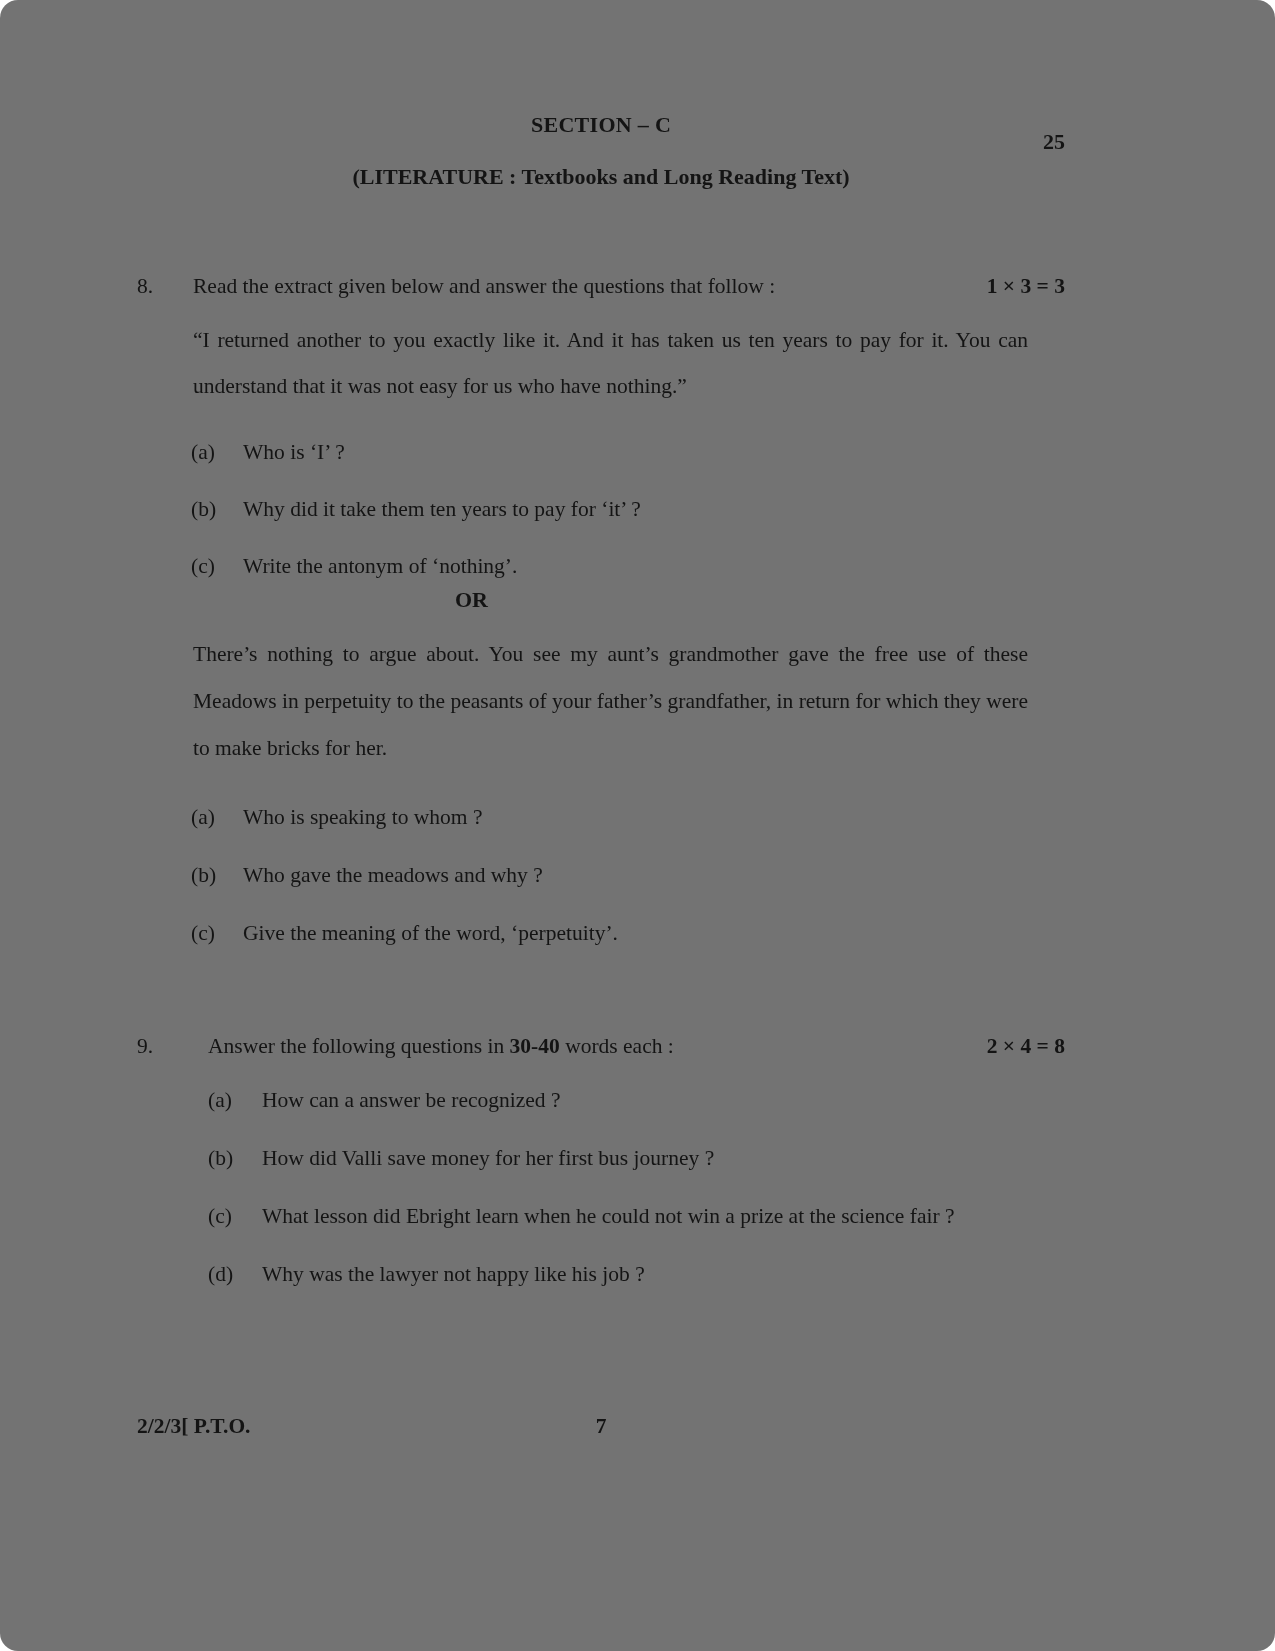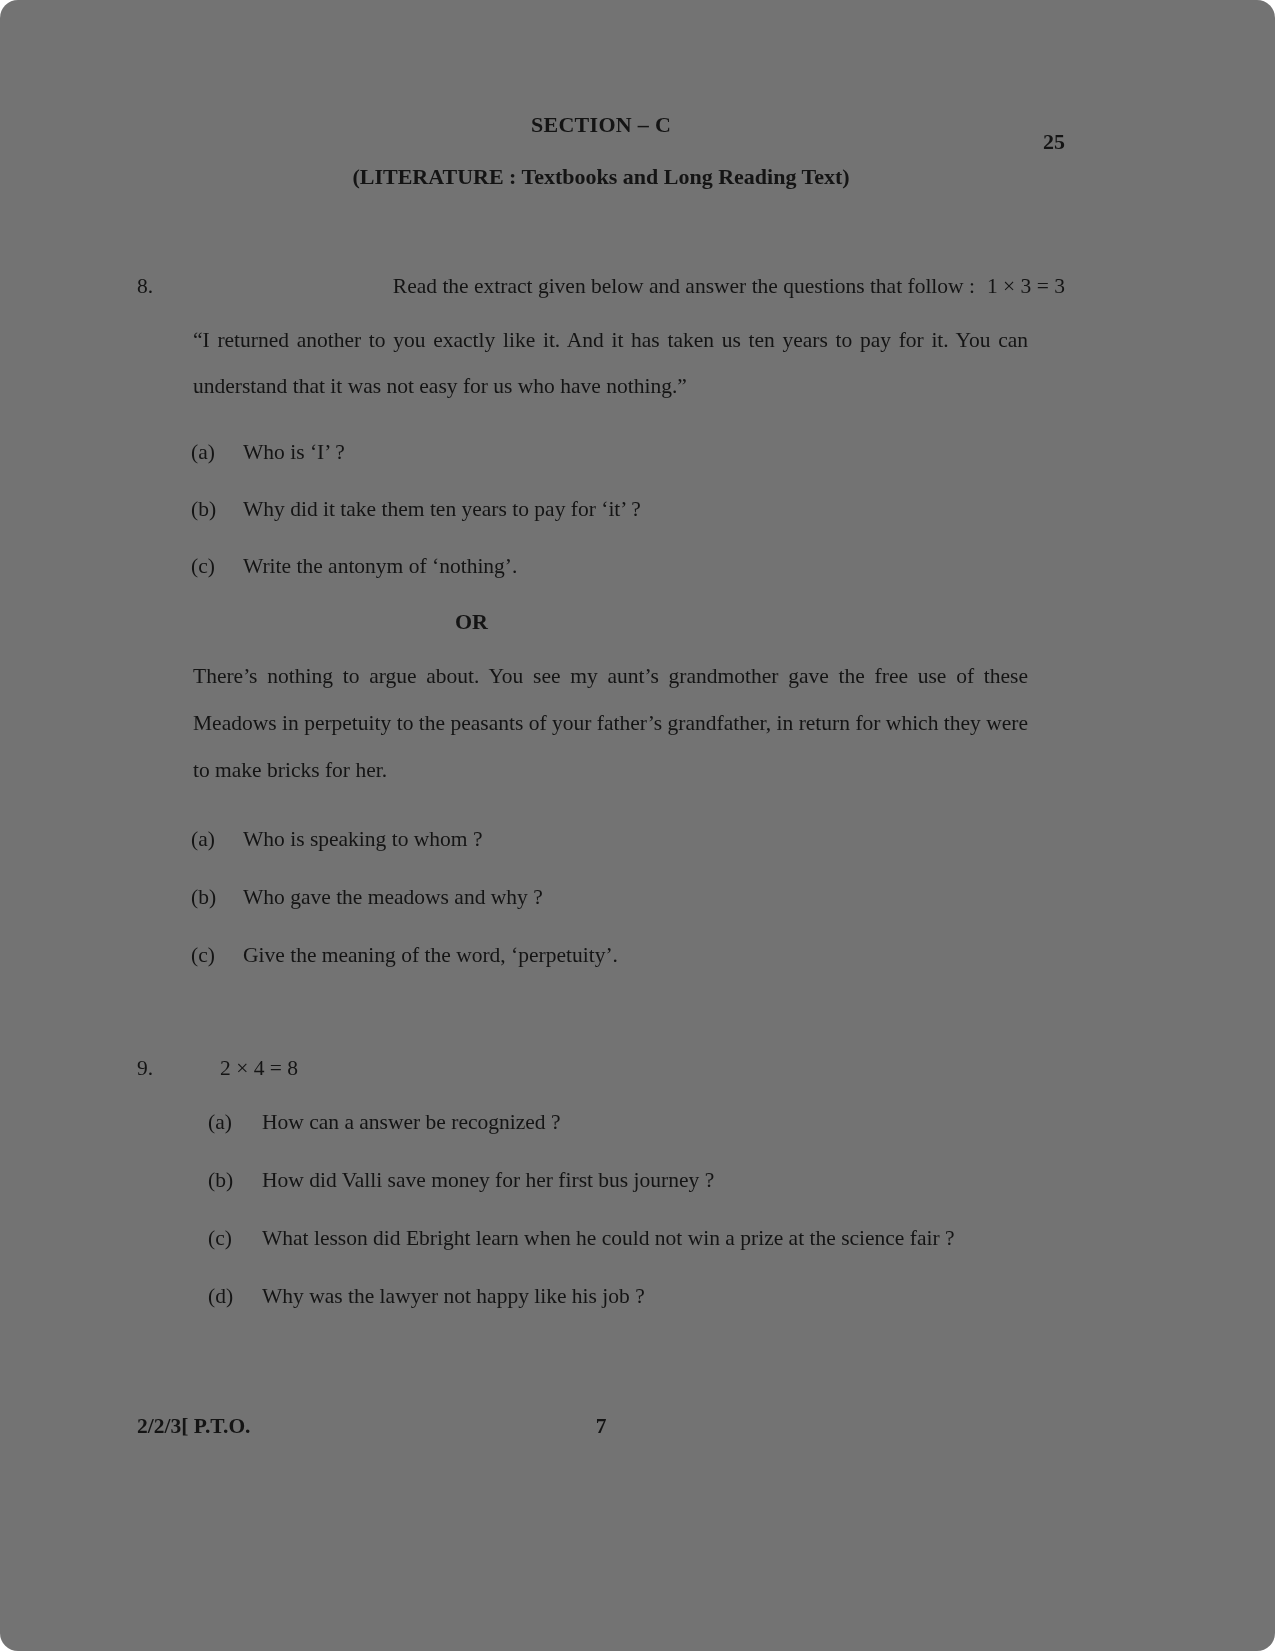--- a/index.html
+++ b/index.html
@@ -22,22 +22,22 @@
   .hdr-marks { position: absolute; right: 0; top: 17px; font-weight: bold; font-size: 22px; }
   .hdr-sub { font-weight: bold; font-size: 22px; margin-top: 26px; text-align: center; }
 
   
   .q-row { display: flex; align-items: baseline; }
   .q-num { flex: none; }
   .q8-row { margin-top: 84px; }
   .q8-row .q-num { width: 56px; }
   .q9-row { margin-top: 80px; }
   .q9-row .q-num { width: 71px; }
-  .q-prompt { flex: 1; text-align: right; }
-  .q-marks { font-weight: normal; white-space: nowrap; margin-left: 12px; }
+  .q-prompt { flex: 1; }
+  .q-marks { font-weight: bold; white-space: nowrap; }
   .bold { font-weight: bold; }
 
   
   .extract {
     margin: 18px 37px 0 56px;
     text-align: justify;
     line-height: 46px;
   }
   .extract2 { line-height: 47px; }
 
@@ -49,21 +49,21 @@
   .q9-part { margin-left: 71px; margin-right: 37px; }
   .q9-part .part-label { width: 54px; }
   .mt-first { margin-top: 22px; }
   .mt-next { margin-top: 15px; }
   .mt-first2 { margin-top: 24px; }
   .mt-next2 { margin-top: 16px; }
   .mt-q9a { margin-top: 20px; }
   .mt-q9 { margin-top: 16px; }
 
   
-  .or-sep { font-weight: bold; font-size: 22px; margin-top: 22px; margin-left: 318px; }
+  .or-sep { font-weight: bold; font-size: 22px; margin-left: 318px; }
 
   
   .footer {
     position: absolute;
     left: 137px;
     right: 210px;
     top: 1414px;
     display: flex;
     font-weight: bold;
     font-size: 21.5px;
@@ -118,20 +118,21 @@
     <span class="part-label">(b)</span>
     <span class="part-text">Who gave the meadows and why ?</span>
   </div>
   <div class="part q8-part mt-next2">
     <span class="part-label">(c)</span>
     <span class="part-text">Give the meaning of the word, ‘perpetuity’.</span>
   </div>
 
   <div class="q-row q9-row">
     <span class="q-num">9.</span>
+    <span class="q-prompt"><span>Answer the following questions in </span><span class="bold">30-40</span><span> words each :</span></span>
     <span class="q-marks">2 × 4 = 8</span>
   </div>
 
   <div class="part q9-part mt-q9a">
     <span class="part-label">(a)</span>
     <span class="part-text">How can a answer be recognized ?</span>
   </div>
   <div class="part q9-part mt-q9">
     <span class="part-label">(b)</span>
     <span class="part-text">How did Valli save money for her first bus journey ?</span>

